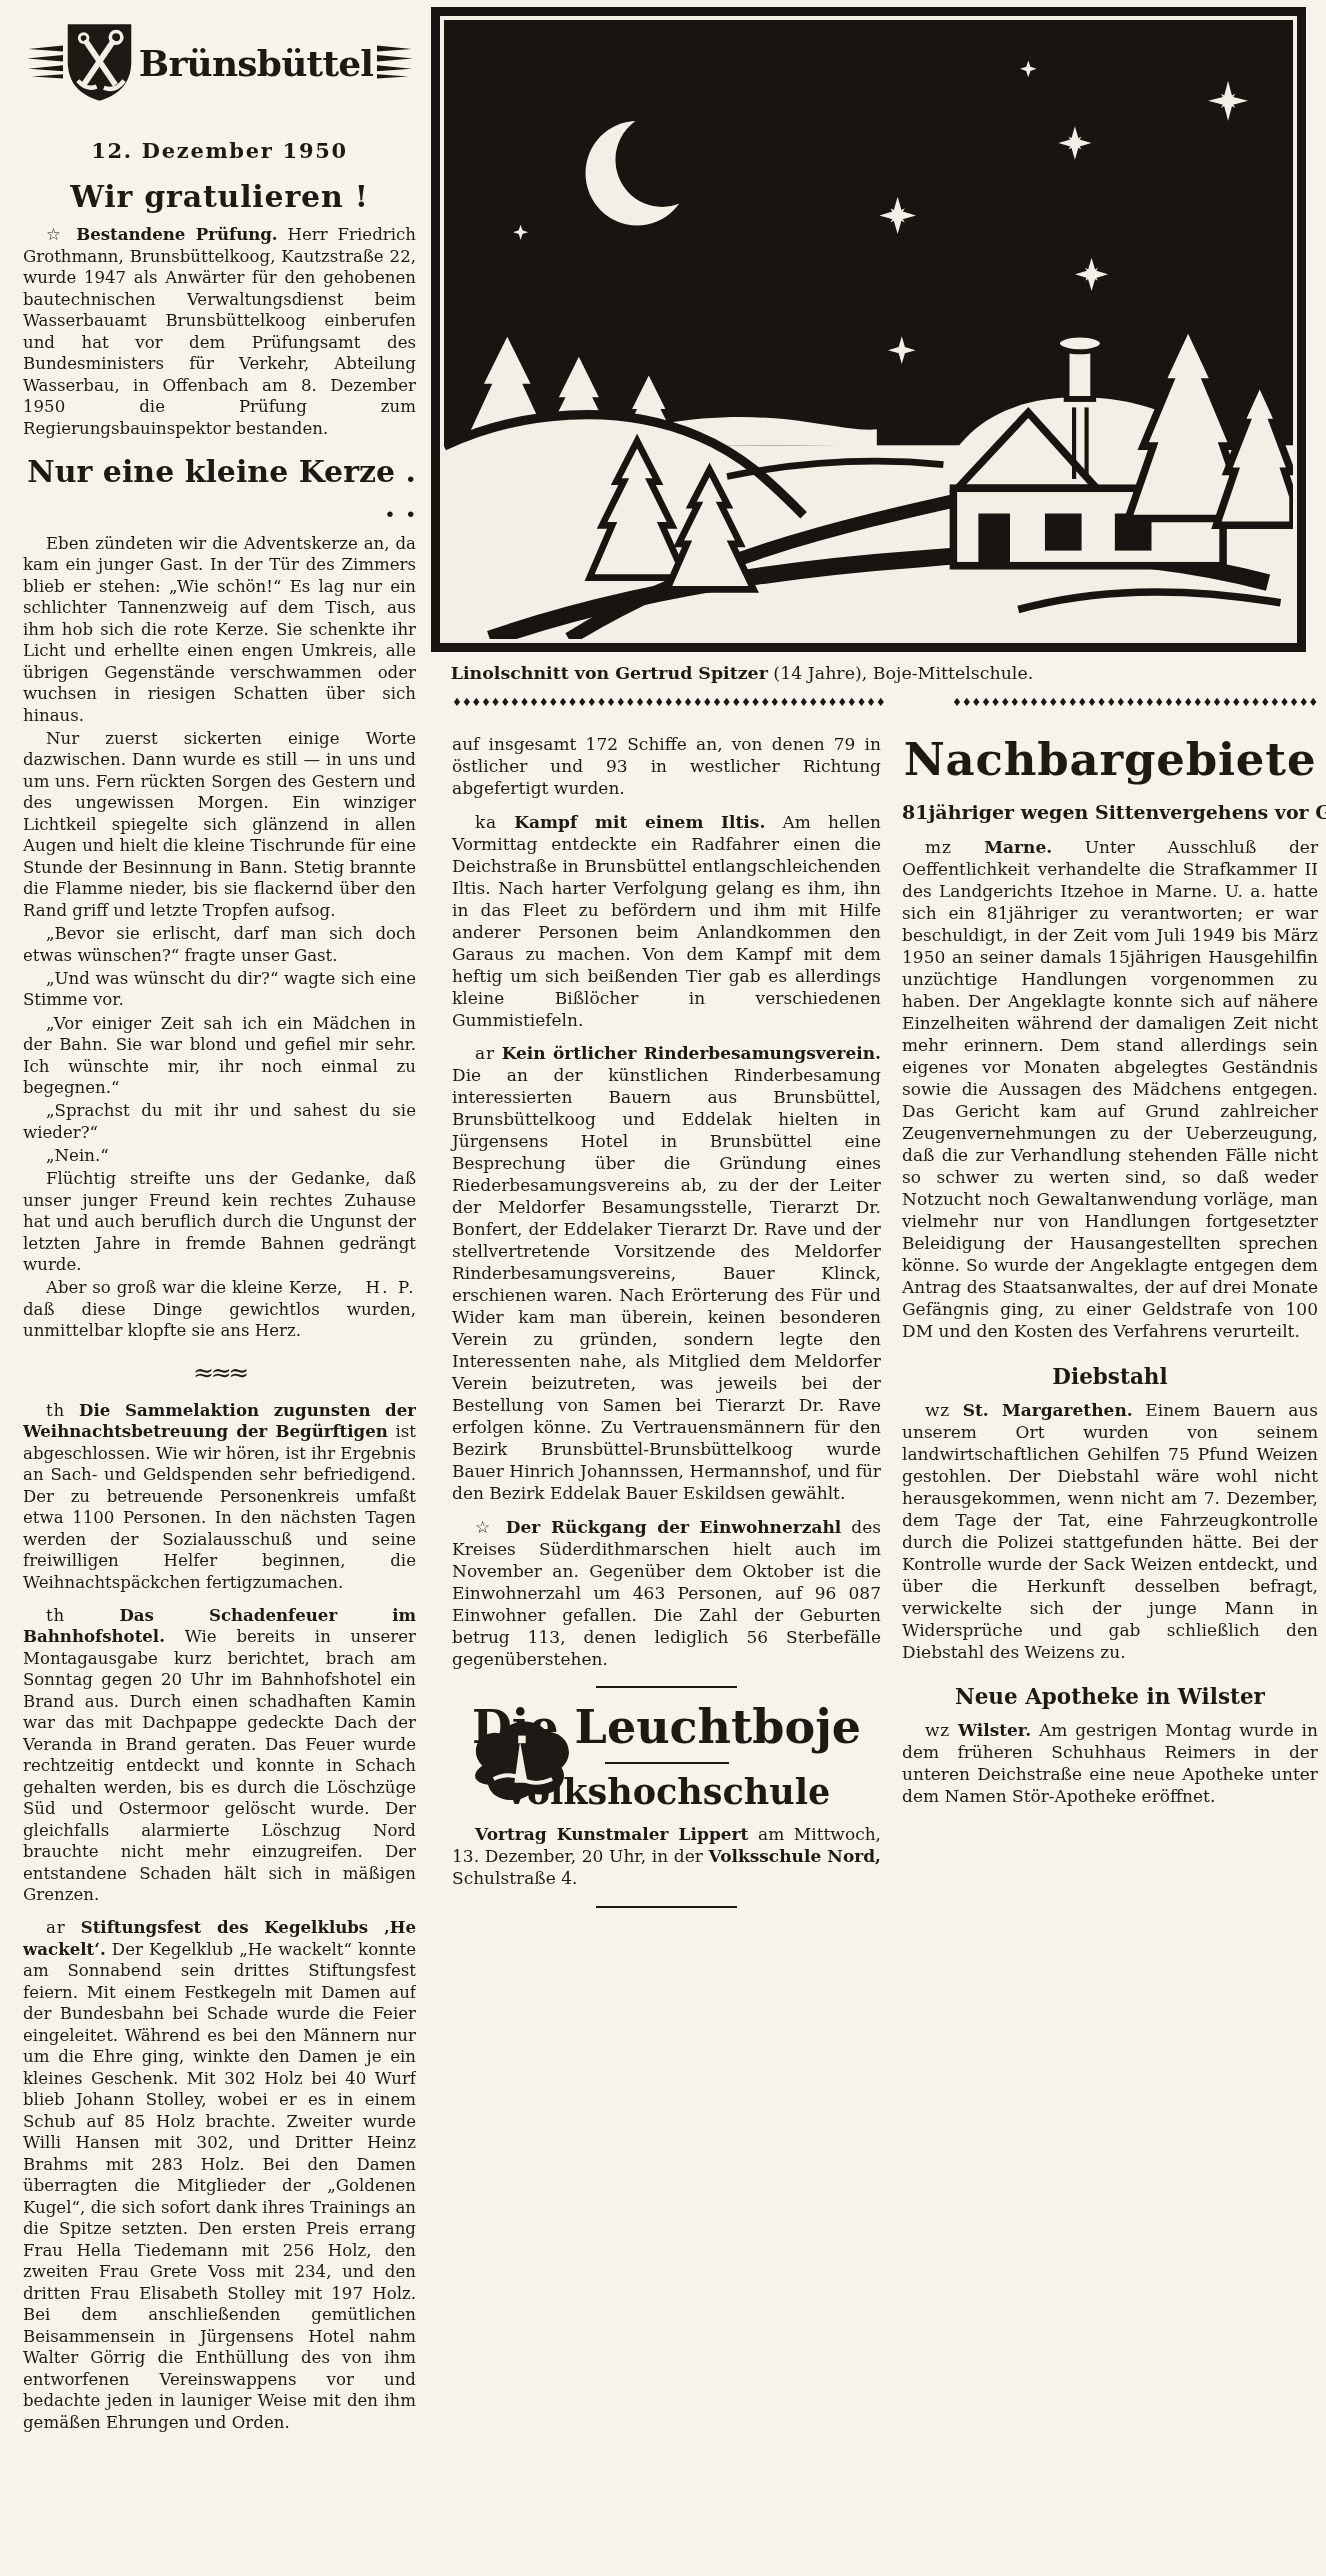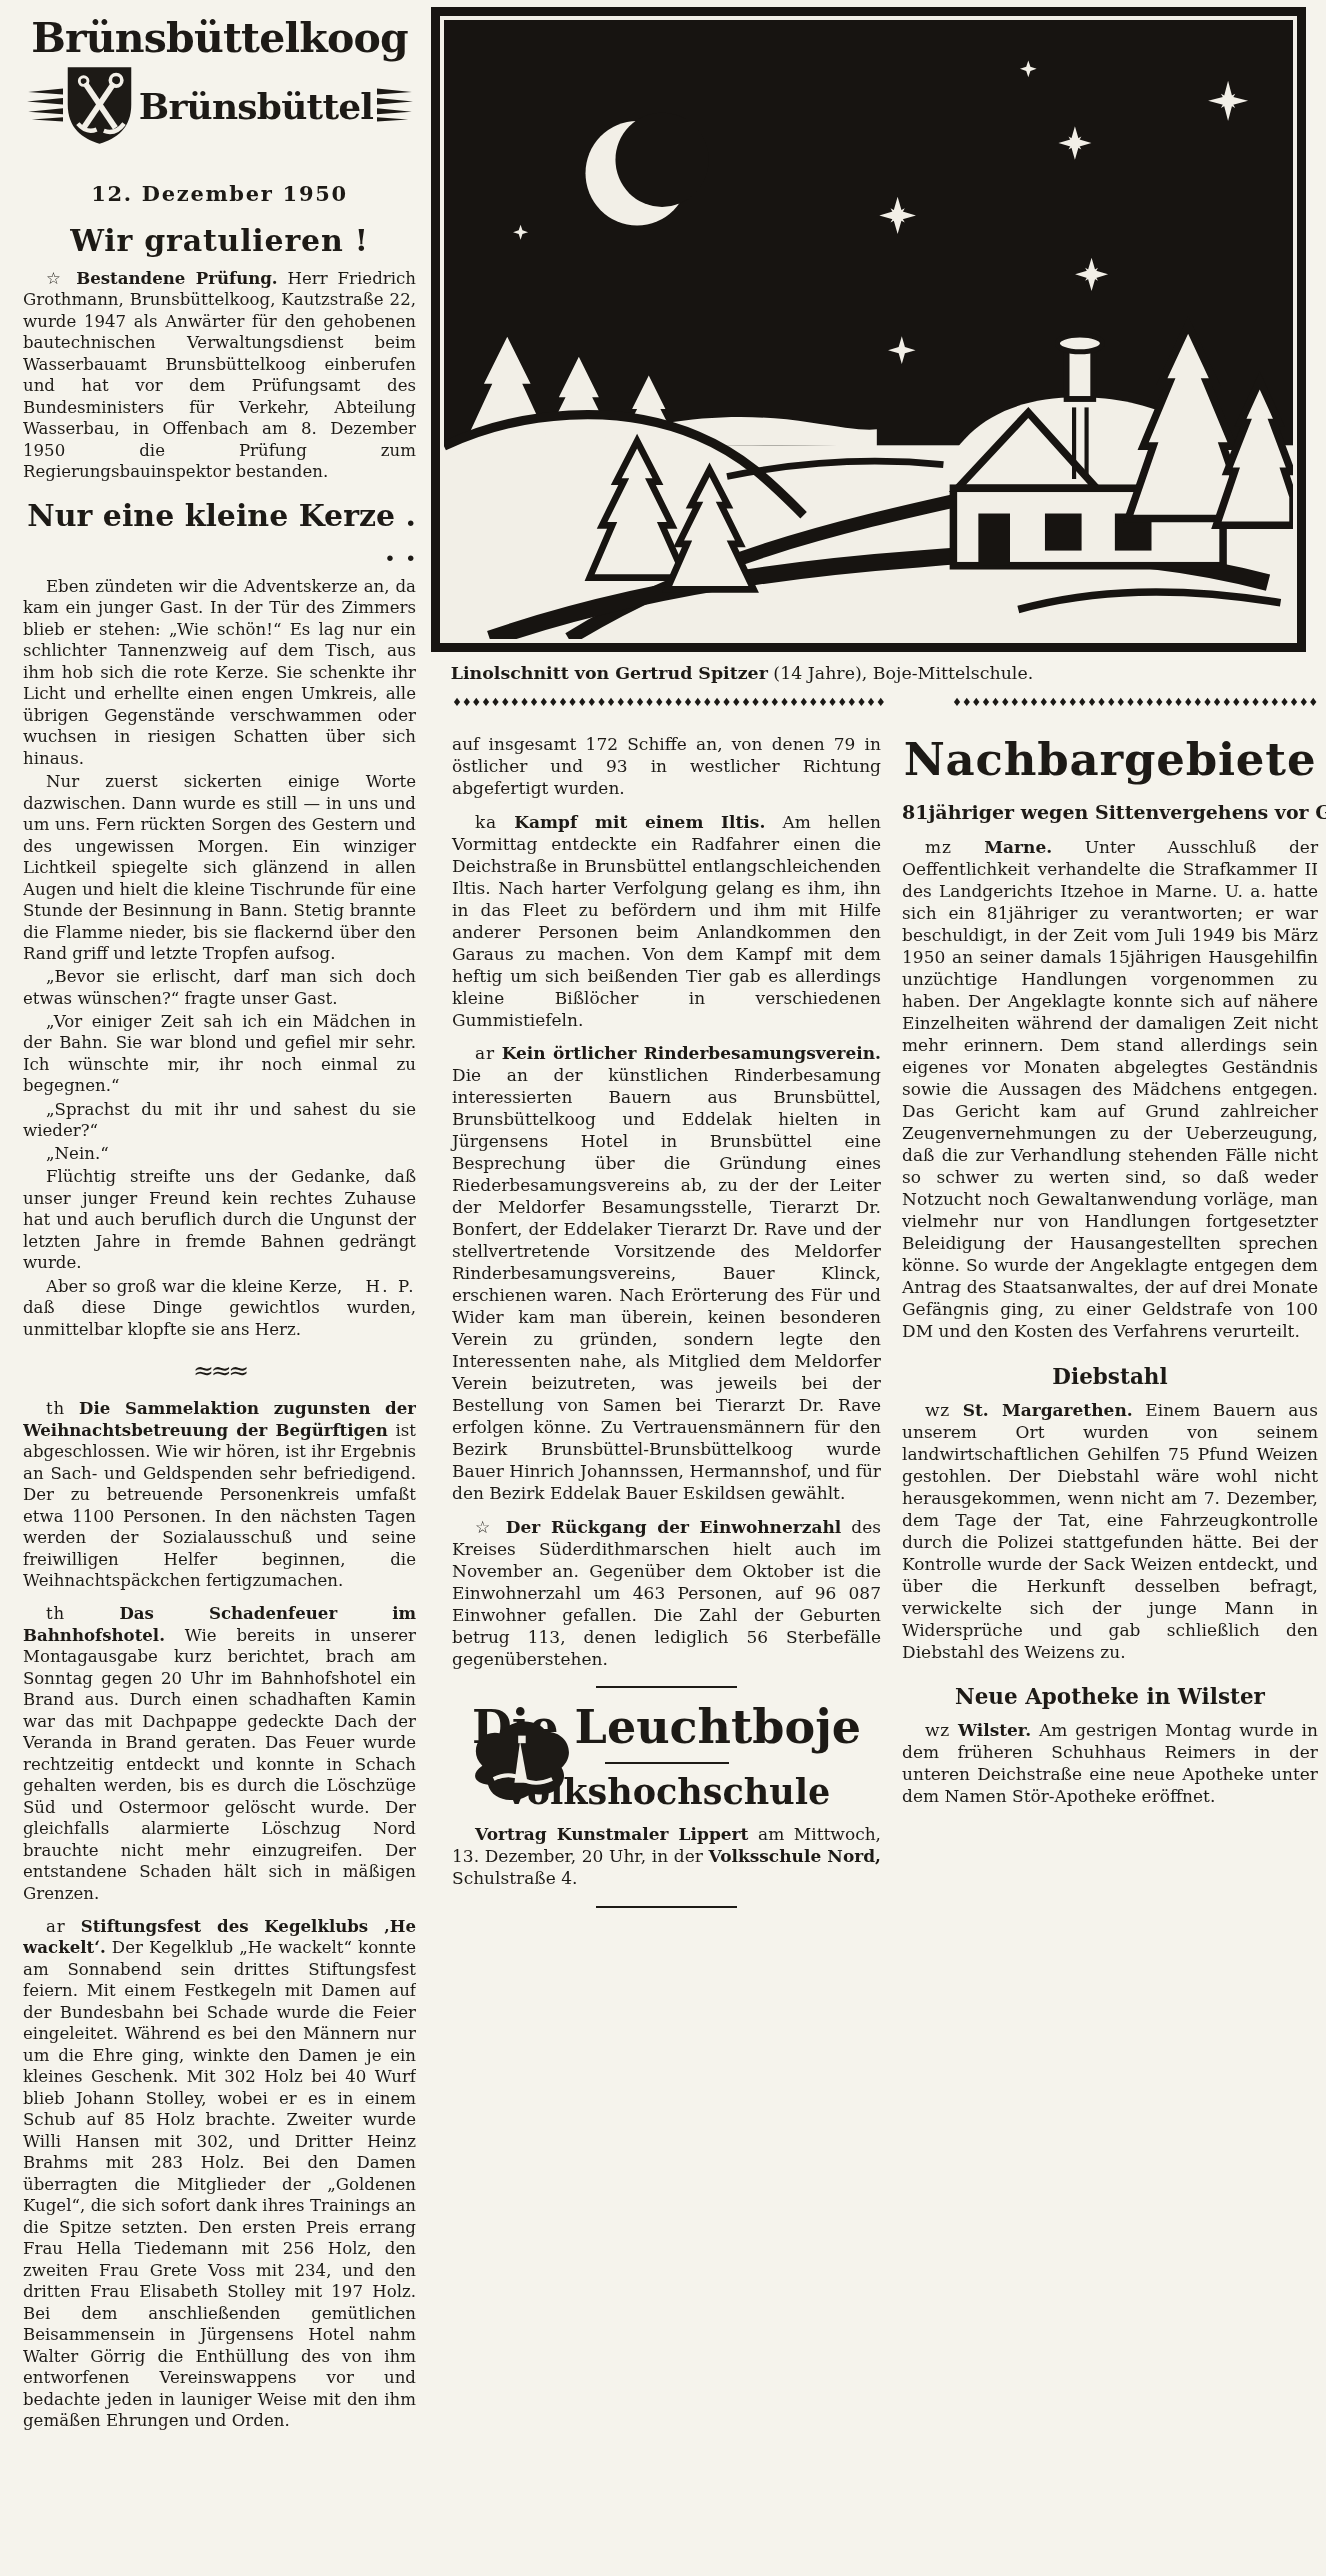--- a/index.html
+++ b/index.html
@@ -55,21 +55,20 @@
   .buoy{position:absolute;left:6.6px;top:13.3px;width:124px;height:99px;}
 </style>
 </head>
 <body>
 
 <div class="page">
 
   <div class="col col-left">
 
     <div class="masthead">
-      <div class="mh-line1">Brünsbüttelkoog</div>
       <div class="mh-line2">
         <span>
           <svg width="36" height="36" viewBox="0 0 60 60" fill="#1d1a16">
             <path d="M60,4 L2,10 L60,14 Z M60,20 L0,26 L60,31 Z M60,37 L2,43 L60,47 Z M60,52 L8,56 L60,59 Z"></path>
           </svg>
         </span>
         <span>
           <svg width="73" height="83" viewBox="0 0 100 115">
             <path d="M6,6 H94 V58 C94,90 74,105 50,112 C26,105 6,90 6,58 Z" fill="#1d1a16"></path>
             <line x1="28" y1="90" x2="70" y2="28" stroke="#f2efe7" stroke-width="8"></line>
@@ -94,20 +93,21 @@
     <p class="body">
       <span class="sigil">☆</span>
       <span class="lead">Bestandene Prüfung.</span>
       <span>Herr Friedrich Grothmann, Brunsbüttelkoog, Kautzstraße 22, wurde 1947 als Anwärter für den gehobenen bautechnischen Verwaltungsdienst beim Wasserbauamt Brunsbüttelkoog einberufen und hat vor dem Prüfungsamt des Bundesministers für Verkehr, Abteilung Wasserbau, in Offenbach am 8. Dezember 1950 die Prüfung zum Regierungsbauinspektor bestanden.</span>
     </p>
 
     <h2 class="h-kerze">Nur eine kleine Kerze . . .</h2>
     <p class="body">Eben zündeten wir die Adventskerze an, da kam ein junger Gast. In der Tür des Zimmers blieb er stehen: „Wie schön!“ Es lag nur ein schlichter Tannenzweig auf dem Tisch, aus ihm hob sich die rote Kerze. Sie schenkte ihr Licht und erhellte einen engen Umkreis, alle übrigen Gegenstände verschwammen oder wuchsen in riesigen Schatten über sich hinaus.</p>
     <p class="body">Nur zuerst sickerten einige Worte dazwischen. Dann wurde es still — in uns und um uns. Fern rückten Sorgen des Gestern und des ungewissen Morgen. Ein winziger Lichtkeil spiegelte sich glänzend in allen Augen und hielt die kleine Tischrunde für eine Stunde der Besinnung in Bann. Stetig brannte die Flamme nieder, bis sie flackernd über den Rand griff und letzte Tropfen aufsog.</p>
     <p class="body">„Bevor sie erlischt, darf man sich doch etwas wünschen?“ fragte unser Gast.</p>
+    <p class="body">„Und was wünscht du dir?“ wagte sich eine Stimme vor.</p>
     <p class="body">„Vor einiger Zeit sah ich ein Mädchen in der Bahn. Sie war blond und gefiel mir sehr. Ich wünschte mir, ihr noch einmal zu begegnen.“</p>
     <p class="body">„Sprachst du mit ihr und sahest du sie wieder?“</p>
     <p class="body">„Nein.“</p>
     <p class="body">Flüchtig streifte uns der Gedanke, daß unser junger Freund kein rechtes Zuhause hat und auch beruflich durch die Ungunst der letzten Jahre in fremde Bahnen gedrängt wurde.</p>
     <p class="body">
       <span class="sig">H. P.</span>
       <span>Aber so groß war die kleine Kerze, daß diese Dinge gewichtlos wurden, unmittelbar klopfte sie ans Herz.</span>
     </p>
 
     <span class="squiggle">≈≈≈</span>

